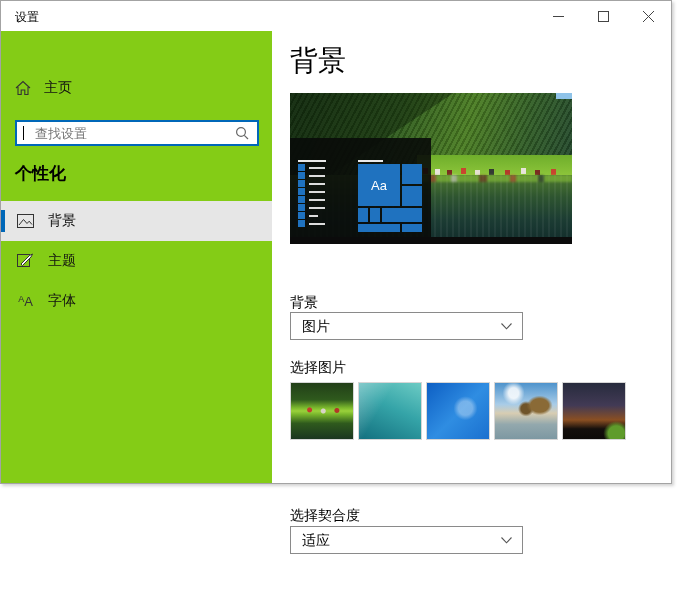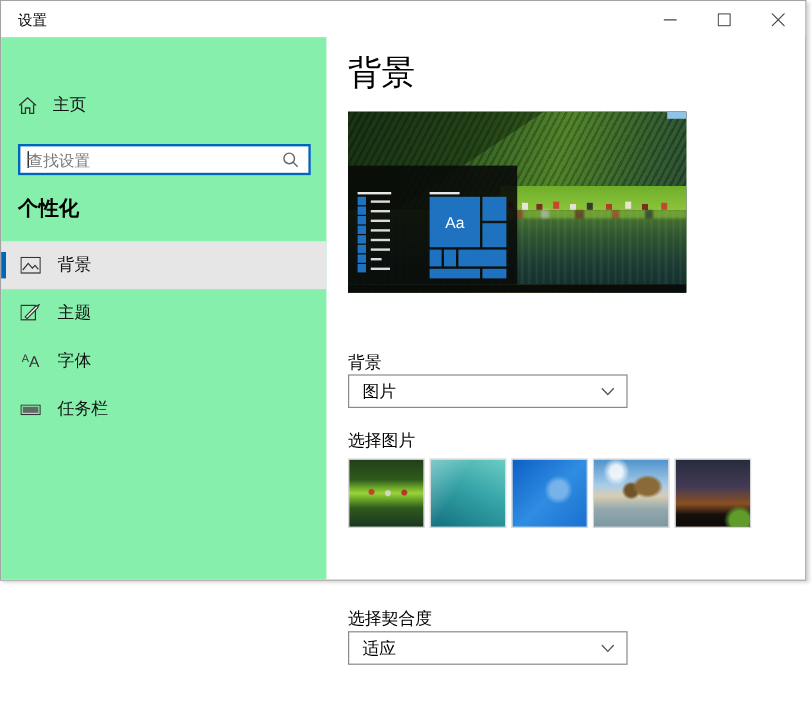--- a/index.html
+++ b/index.html
@@ -7,24 +7,24 @@
   .window { position:absolute; left:0; top:0; width:672px; height:484px; background:#ffffff; border:1px solid #a3a3a3; box-shadow:2px 2px 3px rgba(0,0,0,.18); }
 
   
   .titlebar { position:absolute; left:0; top:0; right:0; height:30px; background:#fff; }
   .win-title { position:absolute; left:14px; top:8px; font-size:12px; color:#000; }
   .controls { position:absolute; right:0; top:0; display:flex; }
   .ctrl { width:45px; height:30px; display:flex; align-items:center; justify-content:center; color:#444; }
   .ctrl svg { display:block; }
 
   
-  .sidebar { position:absolute; left:0; top:30px; width:271px; bottom:0; background:#86efac; }
+  .sidebar { position:absolute; left:0; top:30px; width:271px; bottom:0; background:#84cc16; }
   .home-row { position:absolute; left:14px; top:46px; height:22px; display:flex; align-items:center; gap:13px; font-size:14px; }
   .search-box { position:absolute; left:14px; top:89px; width:244px; height:26px; border:2px solid #0067b8; background:#fff; }
-  .search-box input { position:absolute; left:6px; top:0; width:200px; height:22px; border:none; outline:none; font-size:13px; color:#333; font-family:inherit; background:transparent; }
+  .search-box input { position:absolute; left:6px; top:0; width:200px; height:22px; border:none; outline:none; font-size:13px; color:#333; font-family:inherit; background:transparent;padding-left:12px; }
   .search-box input::placeholder { color:#767676; opacity:1; }
   .caret { position:absolute; left:6px; top:4px; width:1px; height:14px; background:#000; }
   .search-glyph { position:absolute; right:8px; top:4px; }
   .section-header { position:absolute; left:14px; top:131px; font-size:17px; font-weight:bold; color:#000; }
   .nav { position:absolute; left:0; top:170px; right:0; }
   .nav-item { position:relative; height:40px; display:flex; align-items:center; font-size:14px; cursor:default; }
   .nav-item.selected { background:#e6e6e6; }
   .nav-item .accent { position:absolute; left:0; top:9px; width:4px; height:22px; background:#0067b8; }
   .nav-icon { position:absolute; left:16px; width:17px; height:17px; display:flex; align-items:center; justify-content:center; }
   .nav-label { position:absolute; left:47px; }
@@ -158,29 +158,20 @@
       </div>
 
       <div class="nav-item">
         <span class="nav-icon">
             <span class="fonts-glyph"><span class="small-a">A</span>A</span>
           </span>
         <span class="nav-label">字体</span>
       </div>
 
 
-      <div class="nav-item">
-        <span class="nav-icon">
-          <svg width="17" height="9" viewBox="0 0 17 9">
-              <rect x="0.5" y="0.5" width="16" height="8" fill="none" stroke="#333" stroke-width="1"></rect>
-              <rect x="2" y="2" width="13" height="5" fill="#666"></rect>
-            </svg>
-        </span>
-        <span class="nav-label">任务栏</span>
-      </div>
 
     </div>
   </div>
 
   <div class="page-title">背景</div>
 
   <div class="preview">
     <div class="wp-mountain"></div>
     <div class="wp-ridge"></div>
     <div class="wp-sky"></div>

